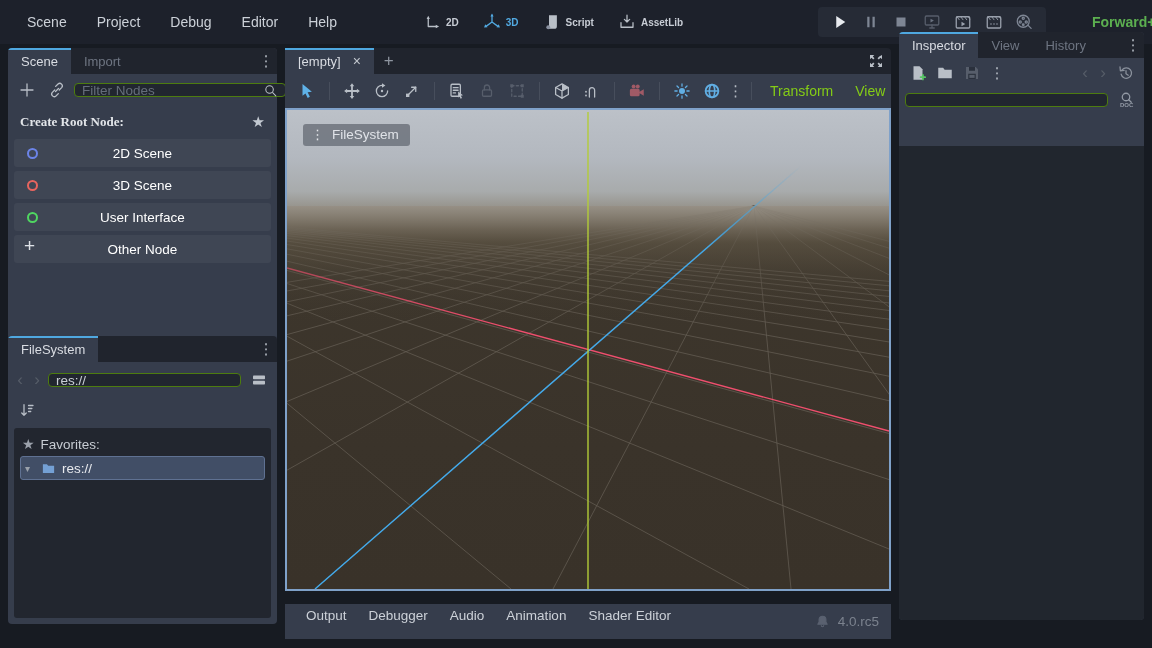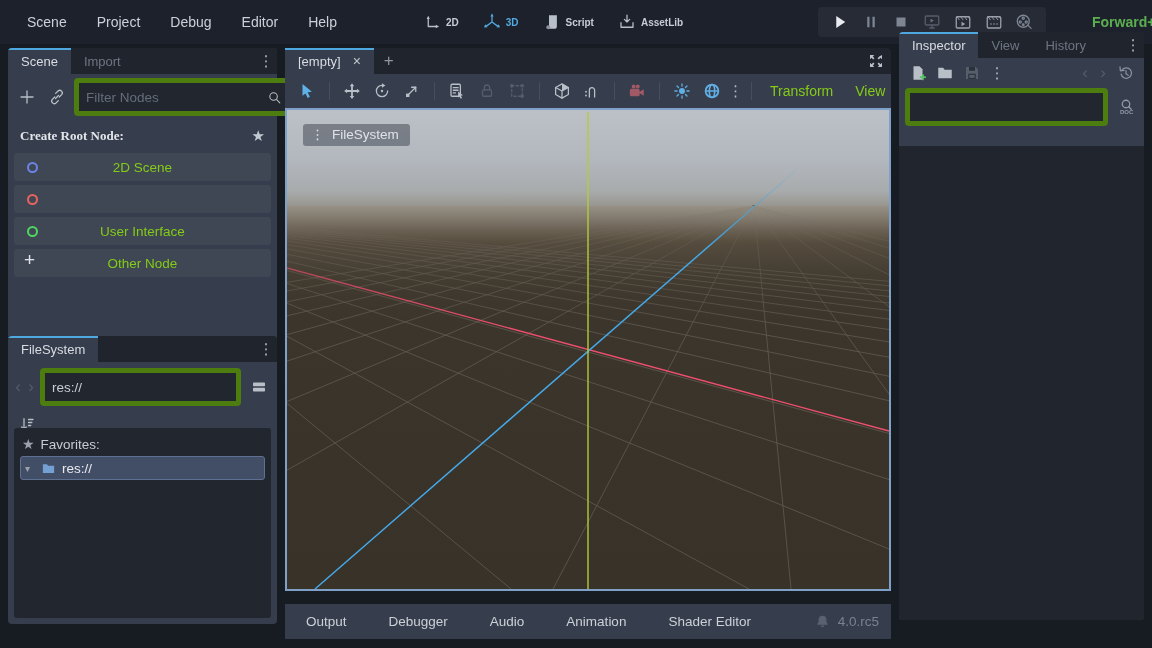--- a/index.html
+++ b/index.html
@@ -30,34 +30,34 @@
   #renderer .car { font-size:11px; color:#5caf50; }
 
   
   .dock { position:absolute; background:#363d4c; border-radius:4px; }
   .tabstrip { display:flex; align-items:stretch; height:26px; background:#20242d; border-radius:4px 4px 0 0; overflow:hidden; }
   .tab { display:flex; align-items:center; gap:8px; padding:0 13px; font-size:13px; color:#6e7582; }
   .tab.active { background:#363d4c; color:#d9dce2; box-shadow:inset 0 2px 0 #4fa8e0; }
   .strip-spacer { flex:1; }
   .vdots { width:22px; display:flex; align-items:center; justify-content:center; color:#b4bac3; font-size:15px; }
   .row { display:flex; align-items:center; gap:5px; padding:4px 6px; }
-  .field { flex:1; display:flex; align-items:center; gap:4px; background:#21262f; border:5px solid #4d7c0f; border-radius:4px; height:38px; padding:0 7px; }
+  .field { flex:1; display:flex; align-items:center; gap:4px; background:#21262f; border:1px solid #4d7c0f; border-radius:4px; height:14px; padding:0 7px; }
   .field input { flex:1; min-width:0; background:transparent; border:0; outline:0; color:#c9ced5; font:13.5px "Liberation Sans", sans-serif; }
   .field input::placeholder { color:#656d7a; }
   .ibtn { width:25px; height:24px; display:flex; align-items:center; justify-content:center; border-radius:3px; flex:none; }
 
   
   #scene-dock { left:8px; top:48px; width:269px; height:292px; }
   #create-root-hdr { display:flex; align-items:center; padding:7px 12px 4px 12px;font-family:Liberation Serif, serif; }
   #create-root-hdr .t { flex:1; font-size:13px; font-weight:bold; color:#e2e5e9; }
   .star-glyph { color:#c3c9d1; font-size:15px; }
   .rootbtn { position:relative; display:flex; align-items:center; height:28px; margin:4px 6px 0 6px; background:#3f4654; border-radius:3px; }
   .rootbtn .ring { position:absolute; left:13px; width:11px; height:11px; border:2.5px solid #aab0ba; border-radius:50%; }
   .rootbtn .plus { position:absolute; left:10px; font-size:19px; color:#dfe3e8; line-height:1; top:1px; }
-  .rootbtn .cap { width:100%; text-align:center; font-size:13.5px; color:#84cc16; }
+  .rootbtn .cap { width:100%; text-align:center; font-size:13.5px; color:#ffffff; }
 
   
   #fs-dock { left:8px; top:336px; width:269px; height:288px; }
   .navchev { color:#565d68; font-size:17px; width:16px; text-align:center; }
   #fs-tree { position:absolute; left:6px; top:92px; width:257px; height:190px; background:#22262f; border-radius:3px; padding:4px 2px; }
   .tree-row { display:flex; align-items:center; gap:6px; height:24px; padding:0 6px; font-size:13.5px; color:#c7ccd3; }
   .tree-row.sel { background:#414e66; border:1px solid #5f7192; border-radius:3px; margin:0 4px; padding:0 4px; color:#e8eaee; }
   .caret { color:#9aa1ab; font-size:10px; width:10px; }
   .tree-conn { width:14px; height:22px; margin-left:10px; border-left:1px solid #4a5160; border-bottom:1px solid #4a5160; margin-bottom:10px; }
   .godot-file { width:14px; height:14px; background:#478cbf; border-radius:3px; position:relative; flex:none; }
@@ -78,21 +78,21 @@
   #viewport { position:absolute; left:285px; top:108px; width:606px; height:483px; border:2px solid #7fa1c9; background:
     linear-gradient(180deg,
       #bcc1c8 0%, #b3b8bf 10%, #a8abac 17%, #98968f 20%,
       #7a7264 22.5%, #5b5243 25%, #473f32 28%, #3d362c 34%,
       #3a332a 70%, #393229 100%); }
   #persp { position:absolute; left:16px; top:14px; display:flex; align-items:center; gap:7px; background:rgba(112,117,126,0.88); border-radius:3px; padding:3px 11px 4px 8px; }
   #persp .d { color:#e6e8ec; font-size:13px; letter-spacing:1px; }
   #persp .t { color:#e0e3e8; font-size:13.5px; }
 
   
-  #bottom-bar { position:absolute; left:285px; top:604px; width:606px; height:35px; background:#363d4c; border-radius:0; display:flex; align-items:center; padding:0 12px; gap:24px; }
+  #bottom-bar { position:absolute; left:285px; top:604px; width:606px; height:35px; background:#363d4c; border-radius:0; display:flex; padding:0 12px; gap:4px; }
   .bb-item { font-size:13.5px; color:#ccd1d8; padding:4px 9px; border-radius:3px; }
   #bb-right { margin-left:auto; display:flex; align-items:center; gap:8px; }
   #version { font-size:13.5px; color:#7b828e; }
 
   
   #insp-dock { left:899px; top:32px; width:245px; height:588px; }
   #insp-toolbar { display:flex; align-items:center; padding:3px 6px; gap:2px; }
   #insp-body { position:absolute; left:0; top:114px; width:245px; height:474px; background:#21262e; border-radius:0 0 4px 4px; }
   .spacer { flex:1; }
 </style>
@@ -227,20 +227,21 @@
   <div id="create-root-hdr">
     <span class="t">Create Root Node:</span>
     <span class="star-glyph">★</span>
   </div>
   <div class="rootbtn">
     <span class="ring" style="border-color: rgb(108, 132, 232);"></span>
     <span class="cap">2D Scene</span>
   </div>
   <div class="rootbtn">
     <span class="ring" style="border-color: rgb(232, 101, 95);"></span>
+    <span class="cap">3D Scene</span>
   </div>
   <div class="rootbtn">
     <span class="ring" style="border-color: rgb(79, 214, 97);"></span>
     <span class="cap">User Interface</span>
   </div>
   <div class="rootbtn">
     <span class="plus">+</span>
     <span class="cap">Other Node</span>
   </div>
 </div>

